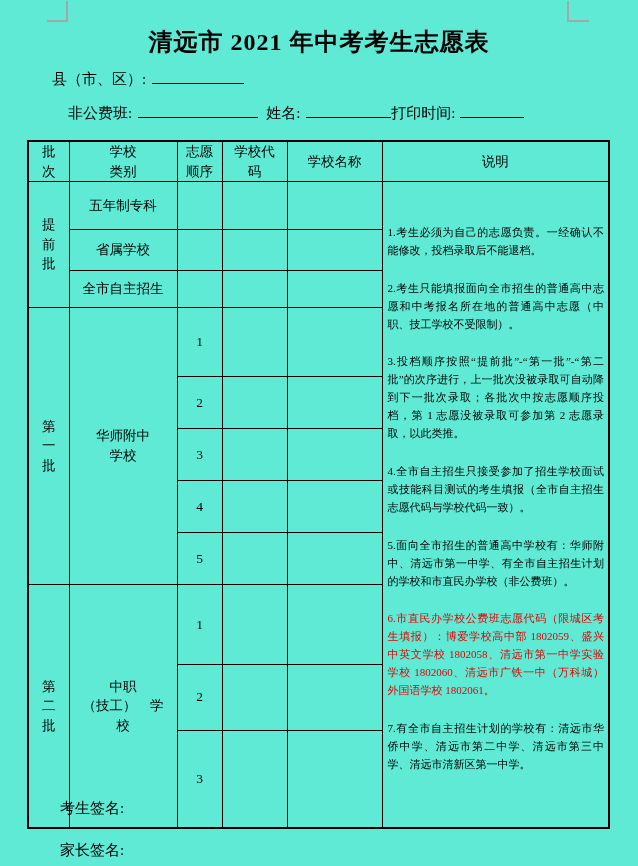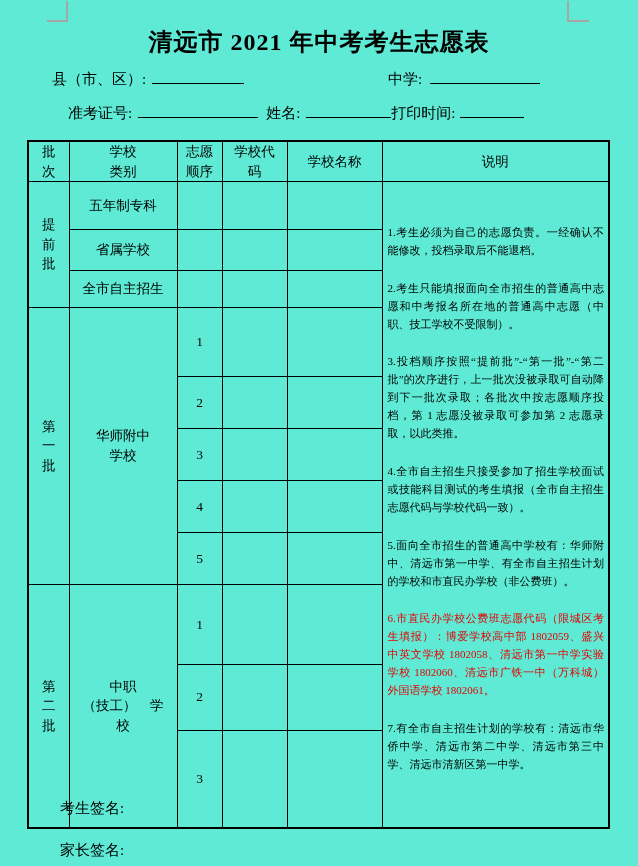--- a/index.html
+++ b/index.html
@@ -91,25 +91,22 @@
 <div class="page">
 
   <div class="crop-tl"></div>
   <div class="crop-tr"></div>
 
   <h1 class="title">清远市 2021 年中考考生志愿表</h1>
 
   <div class="field-row fr1a">
     <span>县（市、区）:</span><span class="uline u92"></span>
   </div>
-  <div class="field-row fr1b">
-    <span>中学:</span><span class="uline u110"></span>
-  </div>
   <div class="field-row fr2">
-    <span>准考证号:</span><span class="uline u120"></span><span class="lbl-gap">姓名:</span><span class="uline u85"></span><span>打印时间:</span><span class="uline u64"></span>
+    <span>非公费班:</span><span class="uline u120"></span><span class="lbl-gap">姓名:</span><span class="uline u85"></span><span>打印时间:</span><span class="uline u64"></span>
   </div>
 
   <table class="form">
     <colgroup>
       <col style="width:41px">
         <col style="width:108px">
         <col style="width:45px">
       <col style="width:65px">
         <col style="width:95px">
         <col style="width:227px">

